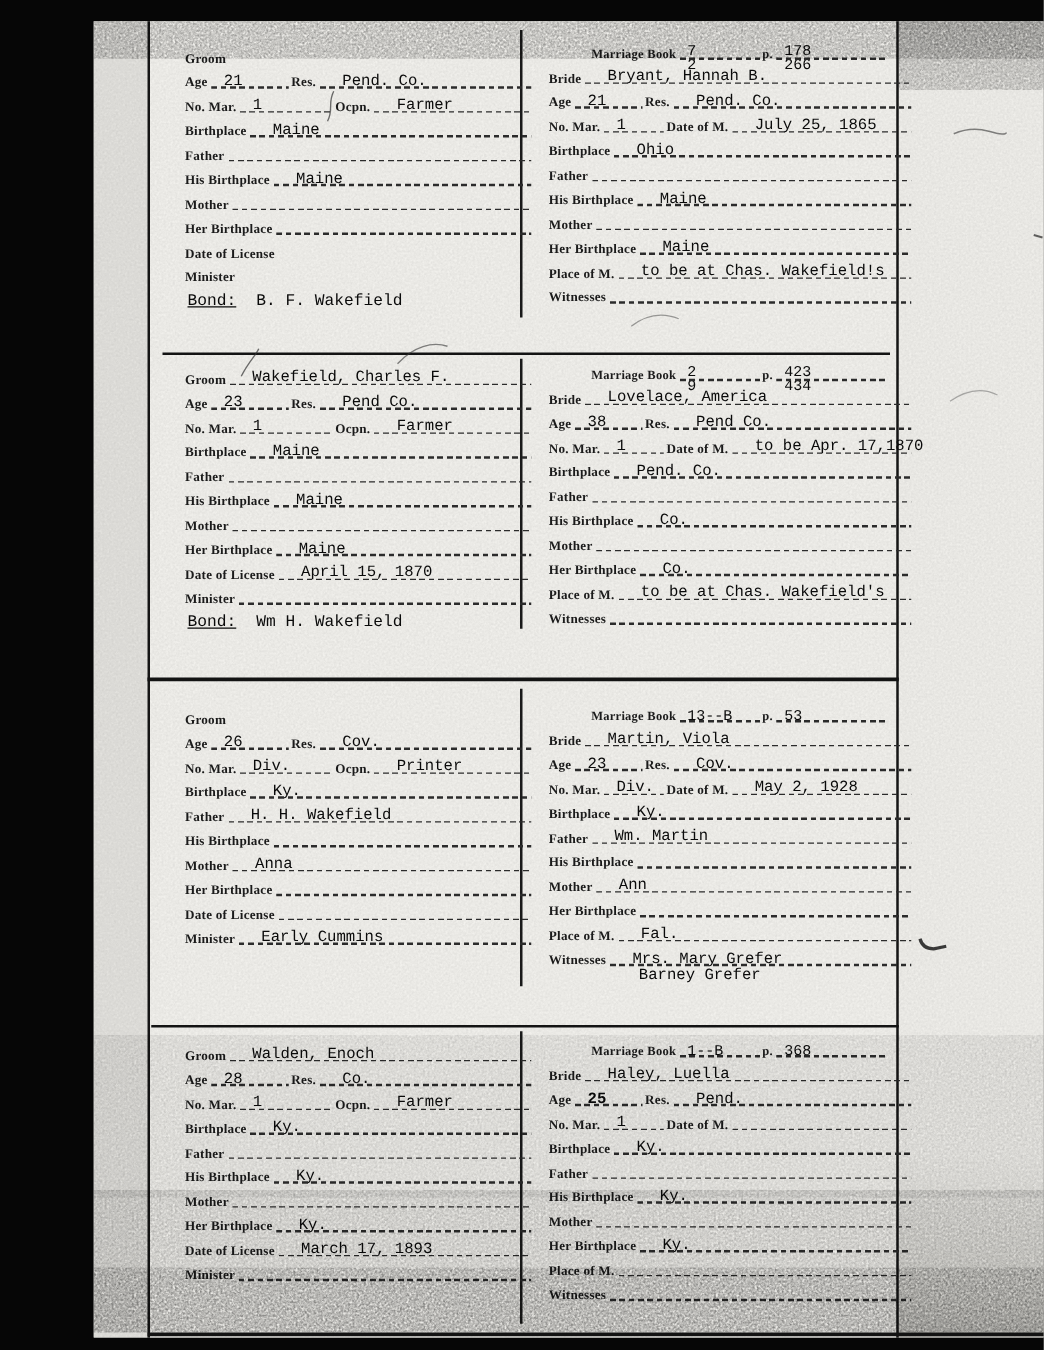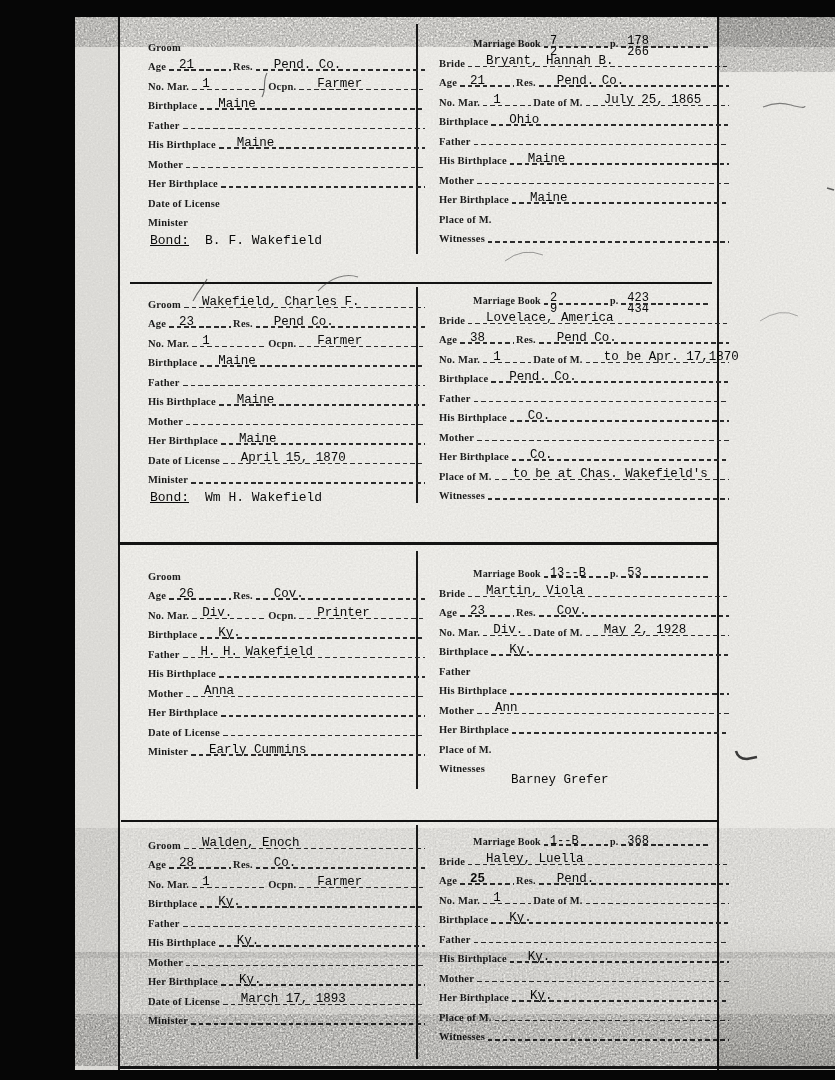--- a/index.html
+++ b/index.html
@@ -207,20 +207,23 @@
         </span>
       </div>
       <div class="row" style="height: 19.5px;">
         <span class="lbl">Her Birthplace</span>
         <span class="fill">
           <span class="val">Maine</span>
         </span>
       </div>
       <div class="row" style="height: 19.5px;">
         <span class="lbl">Place of M.</span>
+        <span class="fill">
+          <span class="val">to be at Chas. Wakefield!s</span>
+        </span>
       </div>
       <div class="row" style="height: 19.5px;">
         <span class="lbl">Witnesses</span>
         <span class="fill">
           <span class="val"></span>
         </span>
       </div>
     </div>
     <div class="mdiv" style="left: 416px; top: 287px; height: 216px;"></div>
     <div class="col" style="left: 132px; top: 291px; width: 279px;">
@@ -492,20 +495,23 @@
         </span>
       </div>
       <div class="row" style="height: 19.5px;">
         <span class="lbl">Birthplace</span>
         <span class="fill">
           <span class="val">Ky.</span>
         </span>
       </div>
       <div class="row" style="height: 19.5px;">
         <span class="lbl">Father</span>
+        <span class="fill">
+          <span class="val">Wm. Martin</span>
+        </span>
       </div>
       <div class="row" style="height: 19.5px;">
         <span class="lbl">His Birthplace</span>
         <span class="fill">
           <span class="val"></span>
         </span>
       </div>
       <div class="row" style="height: 19.5px;">
         <span class="lbl">Mother</span>
         <span class="fill">
@@ -513,23 +519,29 @@
         </span>
       </div>
       <div class="row" style="height: 19.5px;">
         <span class="lbl">Her Birthplace</span>
         <span class="fill">
           <span class="val"></span>
         </span>
       </div>
       <div class="row" style="height: 19.5px;">
         <span class="lbl">Place of M.</span>
+        <span class="fill">
+          <span class="val">Fal.</span>
+        </span>
       </div>
       <div class="row" style="height: 19.5px;">
         <span class="lbl">Witnesses</span>
+        <span class="fill">
+          <span class="val">Mrs. Mary Grefer</span>
+        </span>
       </div>
       <div class="wit2">Barney Grefer</div>
     </div>
     <div class="mdiv" style="left: 416px; top: 825px; height: 234px;"></div>
     <div class="col" style="left: 132px; top: 832px; width: 279px;">
       <div class="row" style="height: 19.5px;">
         <span class="lbl">Groom</span>
         <span class="fill">
           <span class="val">Walden, Enoch</span>
         </span>

